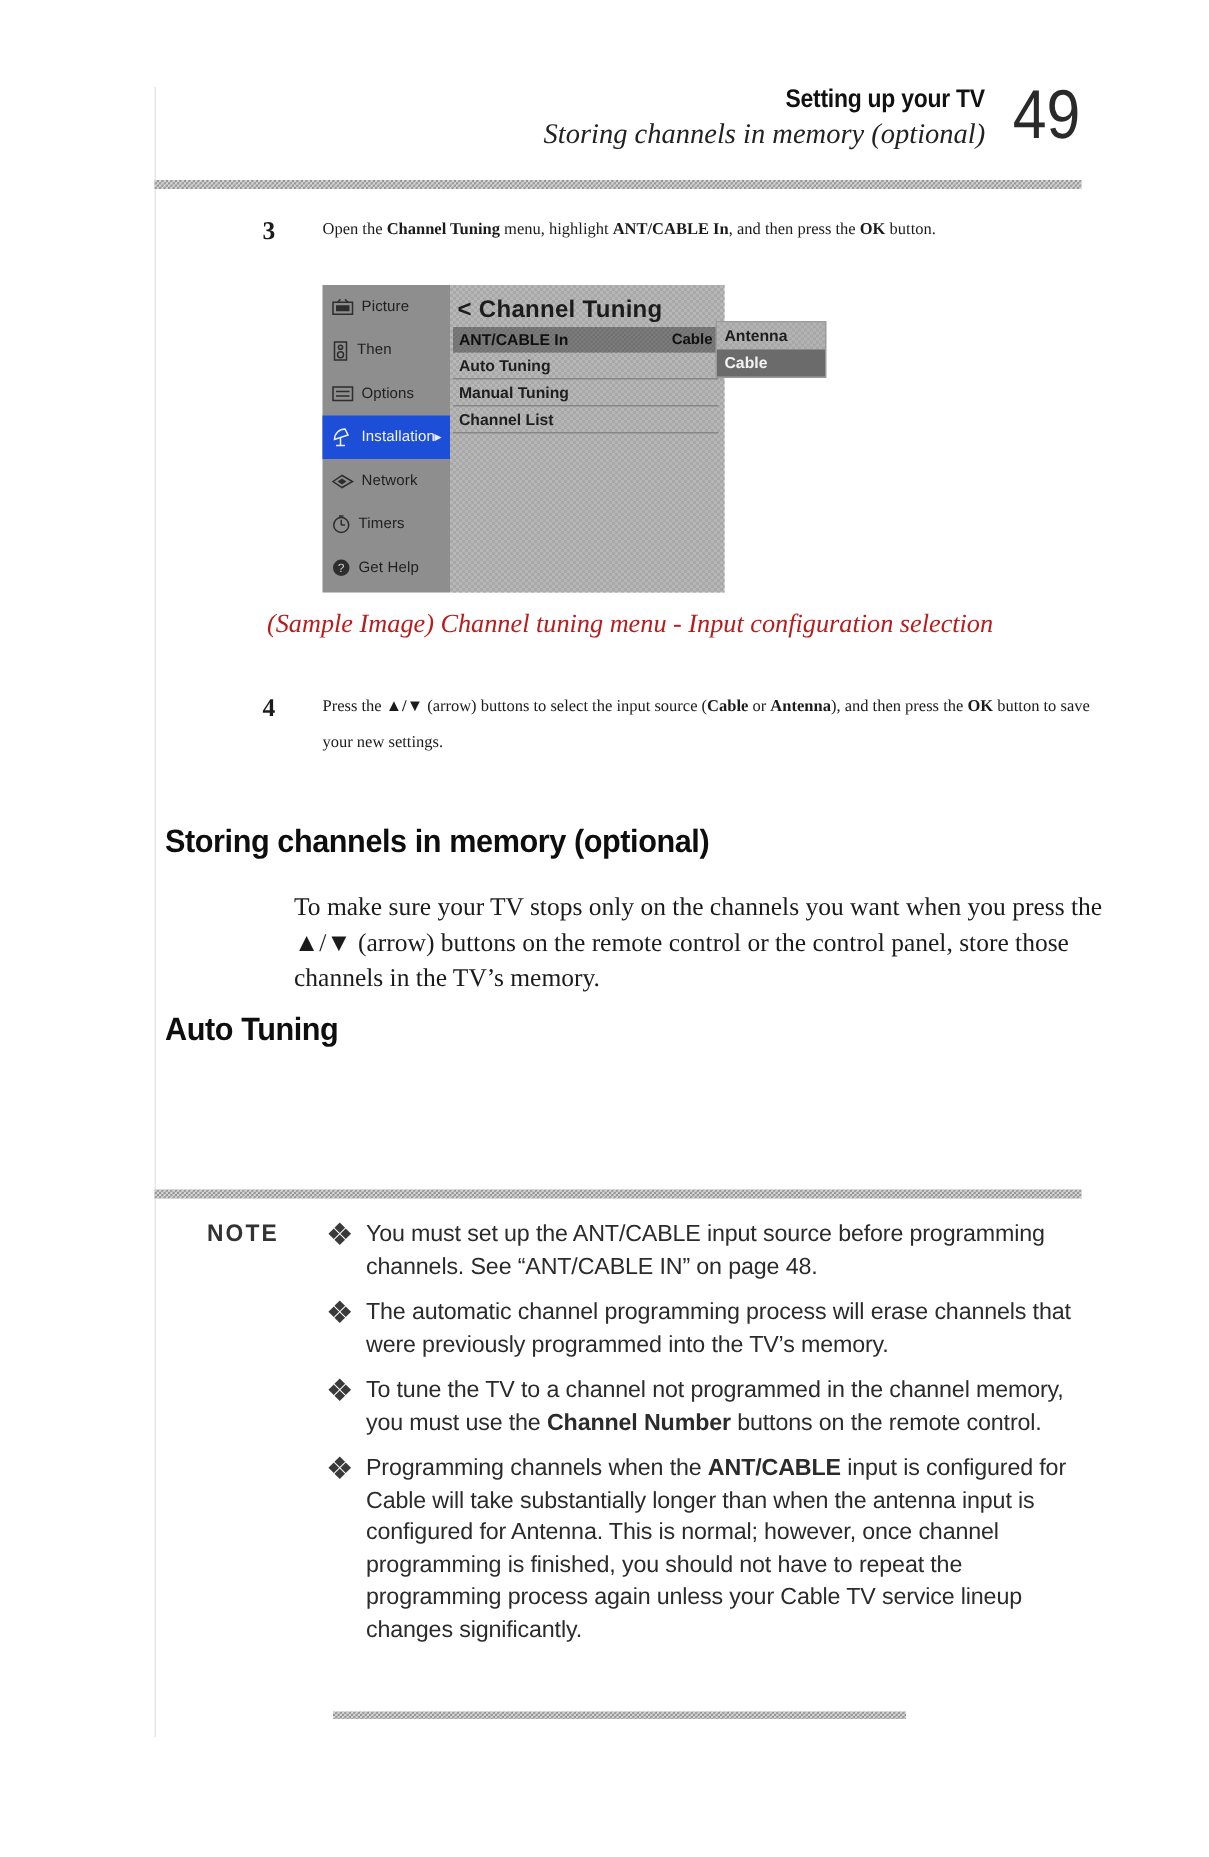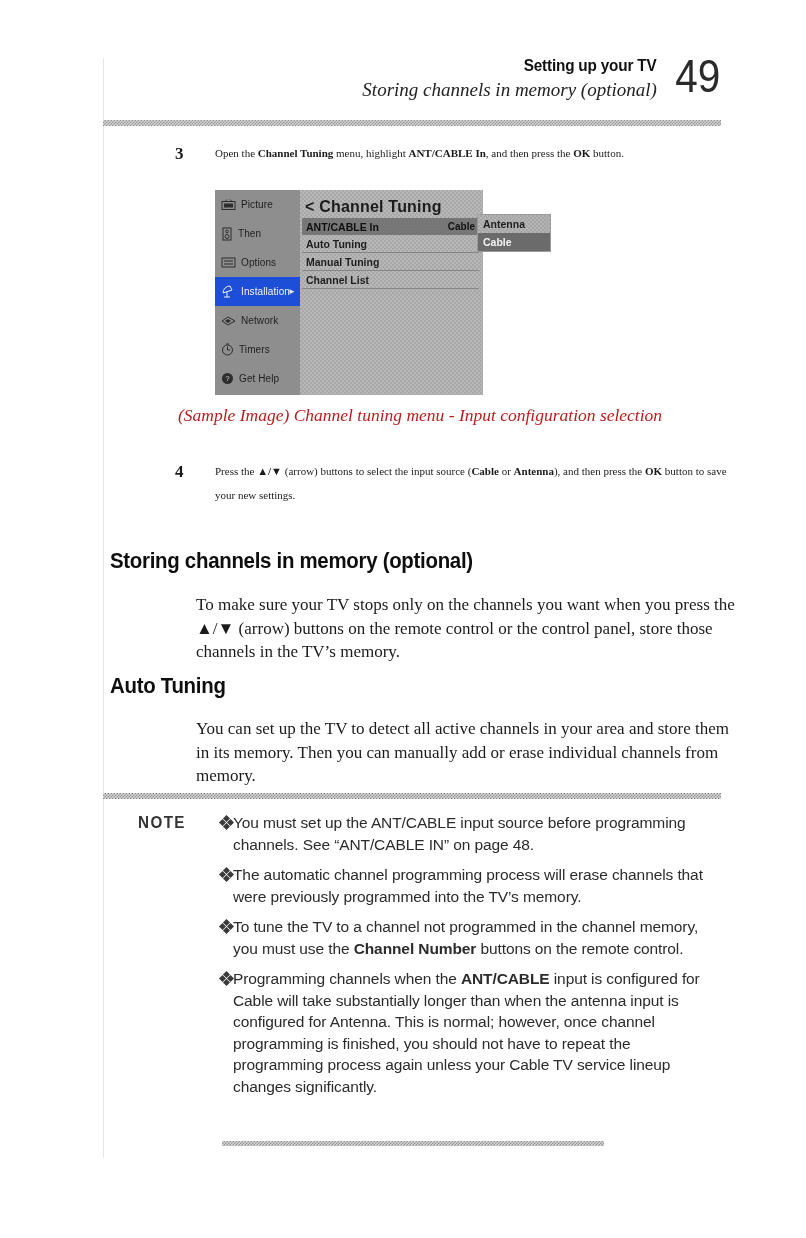--- a/index.html
+++ b/index.html
@@ -75,21 +75,21 @@
   .tv-sub-row{height:18px;display:flex;align-items:center;padding:0 5px;
               font-size:10.5px;font-weight:bold;color:#1e1e1e;}
   .tv-sub-row.hl{background:#6b6b6b;color:#f4f4f4;}
 
   
   .note{position:absolute;top:812px;left:138px;width:585px;display:flex;gap:22px;
         font-family:Liberation Sans, sans-serif;}
   .note-label{flex:none;width:60px;font-weight:bold;font-size:16px;letter-spacing:1.5px;color:#333;
               transform:scaleX(.95);transform-origin:left;padding-top:2px;}
   .note-items{flex:1;}
-  .note-item{display:flex;margin-bottom:9px;}
+  .note-item{display:flex;gap:11px;margin-bottom:9px;}
   .note-item p{margin:0;font-size:15.5px;line-height:21.5px;color:#2b2b2b;letter-spacing:-.1px;}
   .diamond{position:relative;width:13px;height:13px;flex:none;margin-top:4px;}
   .diamond i{position:absolute;width:5px;height:5px;background:#3a3a3a;transform:rotate(45deg);}
   .diamond i:nth-child(1){top:0;left:4px;}
   .diamond i:nth-child(2){top:4px;left:0;}
   .diamond i:nth-child(3){top:4px;left:8px;}
   .diamond i:nth-child(4){top:8px;left:4px;}
 </style>
 </head>
 <body>
@@ -202,21 +202,20 @@
 
   <div class="step step4">
     <span class="step-num">4</span>
     <p class="step-text">Press the <b>▲/▼</b> (arrow) buttons to select the input source (<b>Cable</b> or <b>Antenna</b>), and then press the <b>OK</b> button to save your new settings.</p>
   </div>
 
   <h2 class="sect sect1">Storing channels in memory (optional)</h2>
   <p class="body-par par1">To make sure your TV stops only on the channels you want when you press the ▲/▼ (arrow) buttons on the remote control or the control panel, store those channels in the TV’s memory.</p>
 
   <h2 class="sect sect2">Auto Tuning</h2>
-  <p class="body-par par2">You can set up the TV to detect all active channels in your area and store them in its memory. Then you can manually add or erase individual channels from memory.</p>
 
   <div class="rule rule-mid"></div>
 
   <div class="note">
     <div class="note-label">NOTE</div>
     <div class="note-items">
       <div class="note-item">
         <span class="diamond">
             <i></i>
             <i></i>

